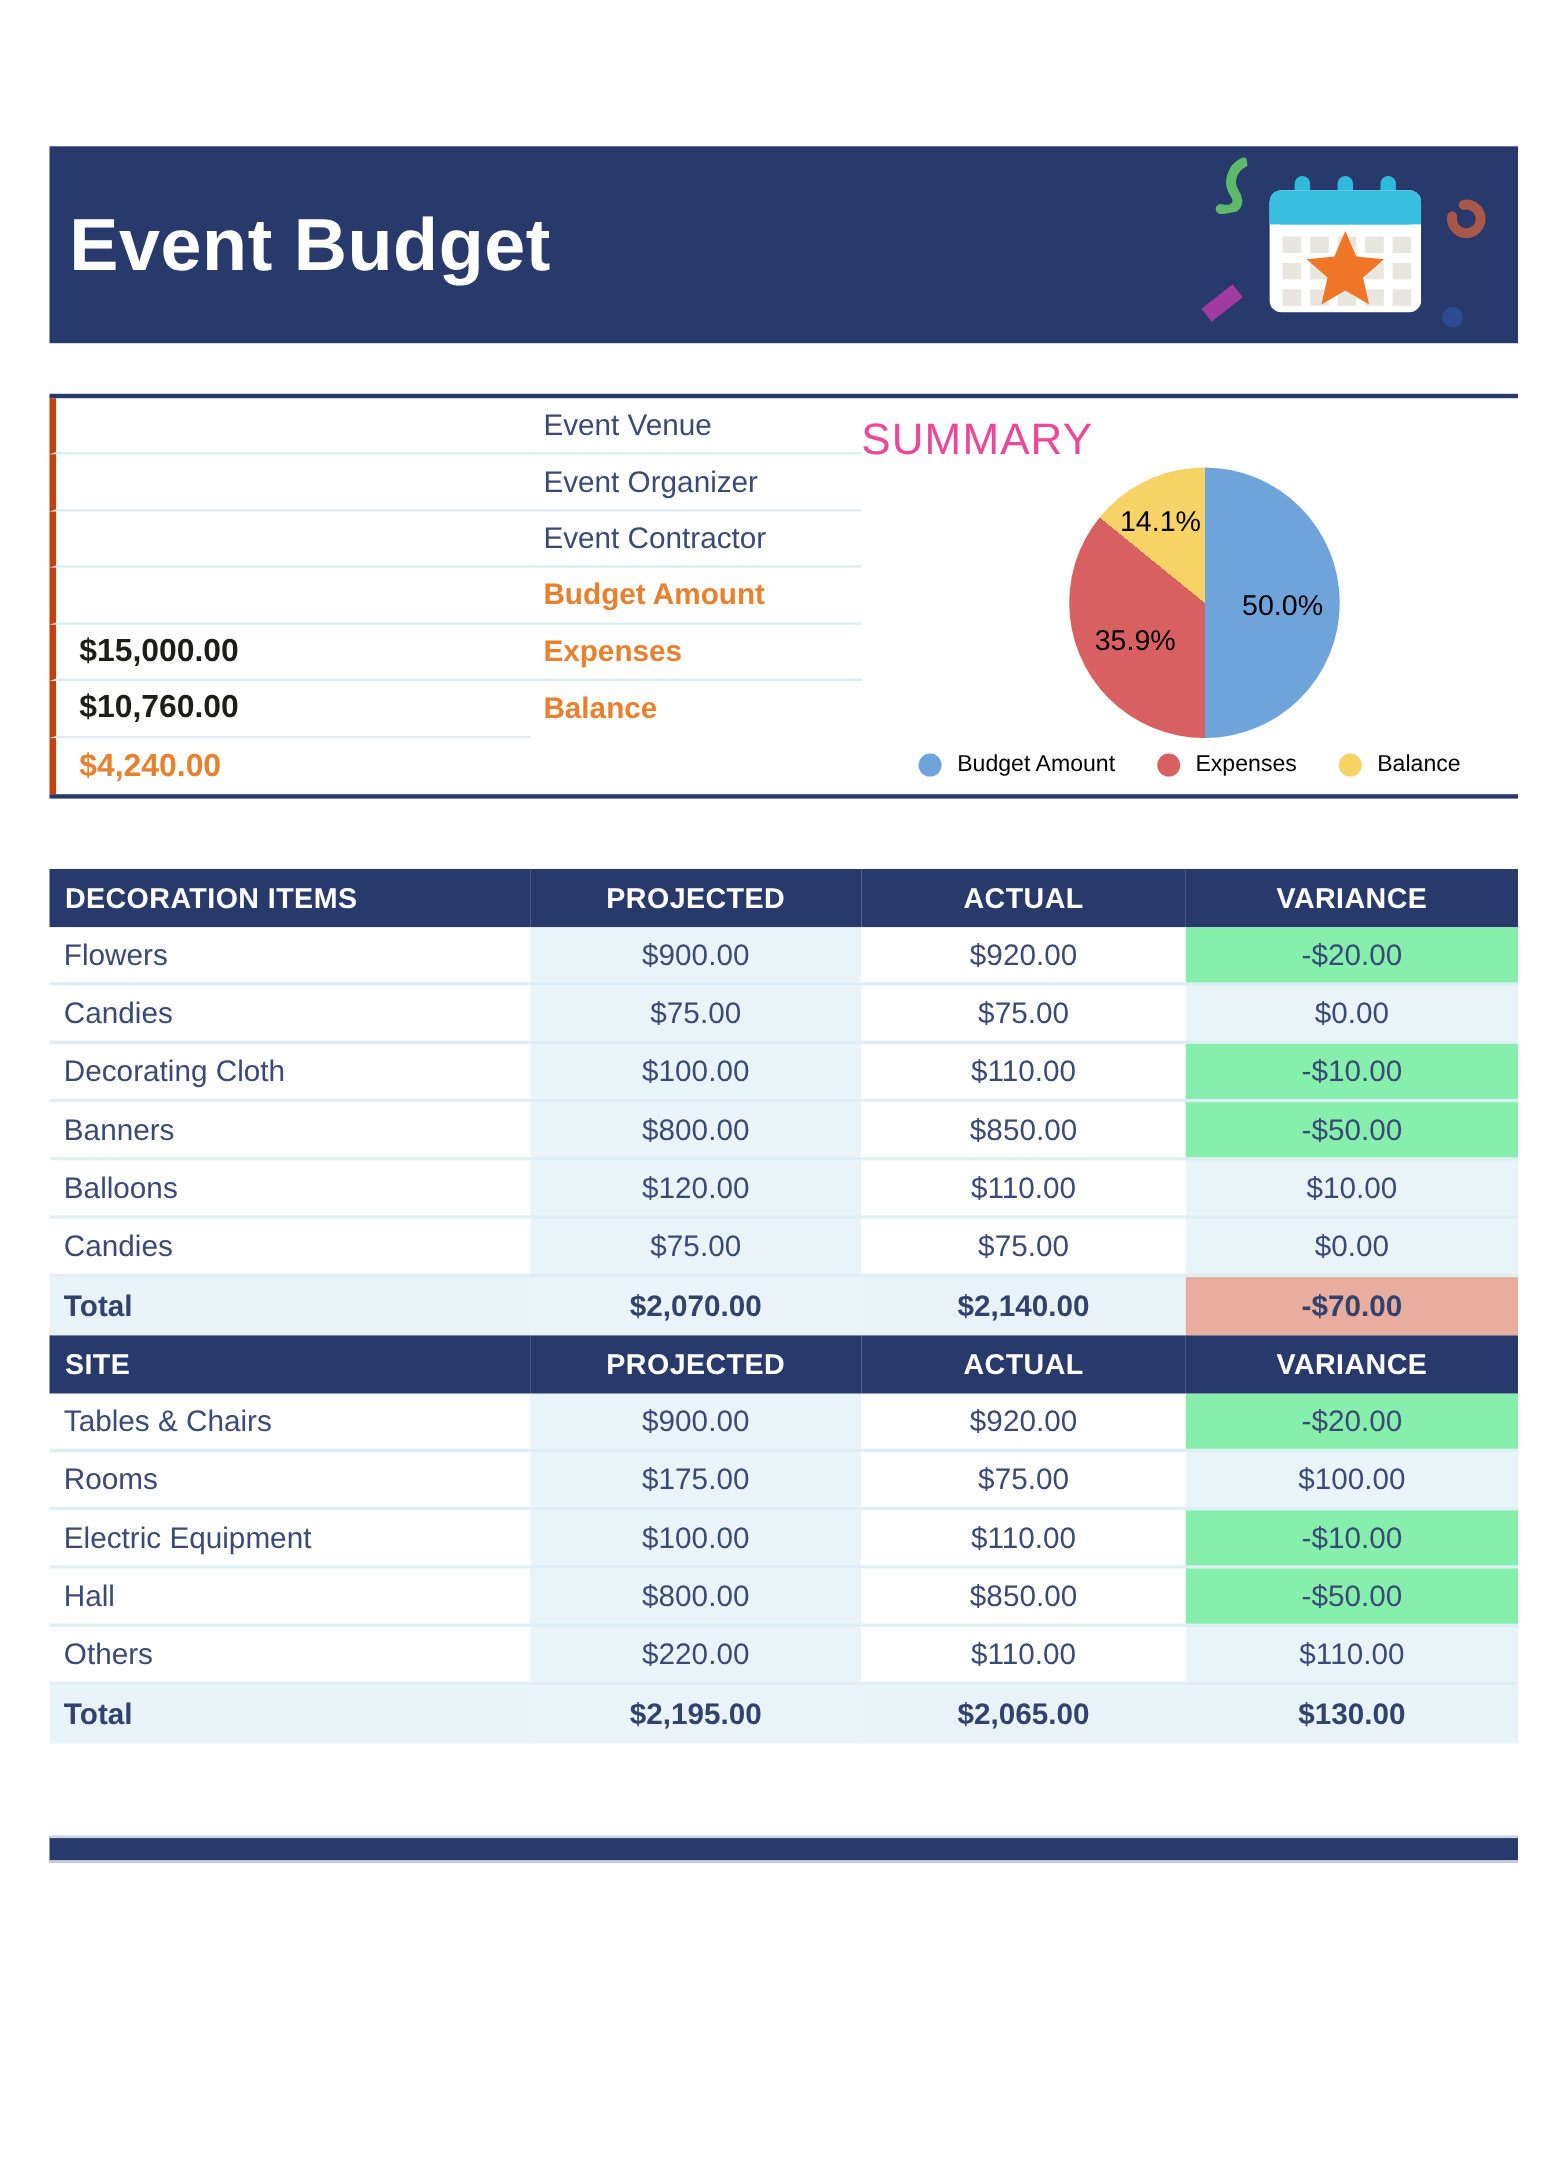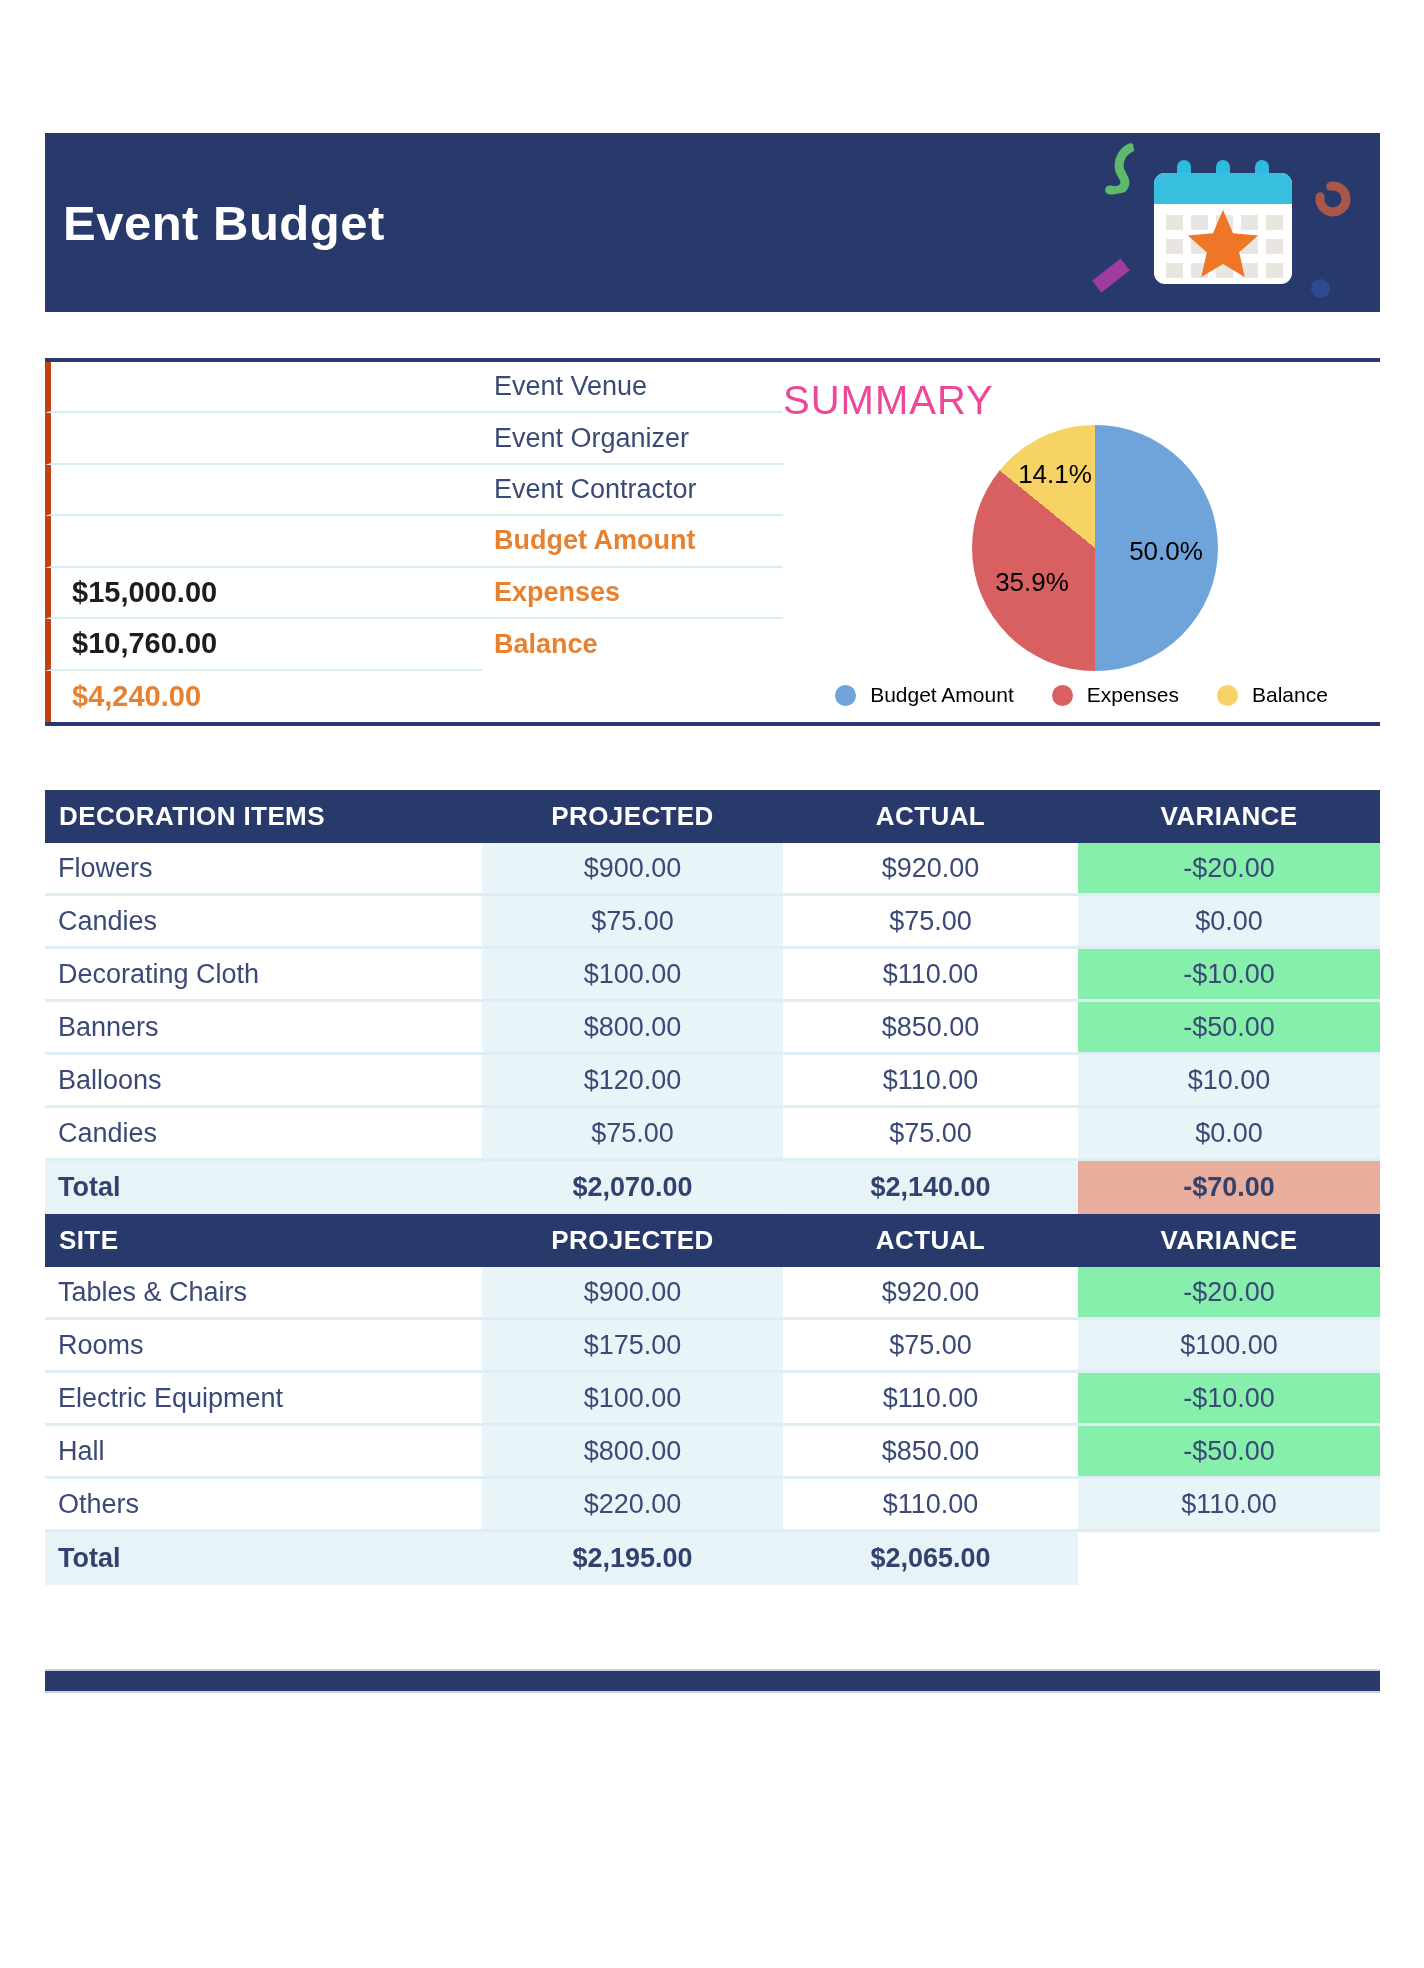--- a/index.html
+++ b/index.html
@@ -8,21 +8,21 @@
     font-family:"Liberation Sans",sans-serif;overflow:hidden;
   }
   .page{position:absolute;inset:0;}
 
   
   .banner{
     position:absolute;left:45px;top:133px;width:1335px;height:179px;
     background:#273a6b;display:flex;align-items:center;
   }
   .banner h1{
-    margin:0;padding-left:18px;color:#ffffff;font-size:49px;font-weight:800;
+    margin:0;padding-left:18px;color:#ffffff;font-size:67px;font-weight:800;
     letter-spacing:.5px;
   }
   .banner-art{position:absolute;inset:0;pointer-events:none;}
   .art{position:absolute;}
   .confetti-ribbon{
     left:1048px;top:135px;width:36px;height:15px;background:#a23ba0;
     transform:rotate(-38deg);
   }
   .confetti-dot{
     left:1266px;top:146px;width:19px;height:19px;border-radius:50%;background:#2d4b93;
@@ -231,18 +231,19 @@
         <div class="cell c-proj center rowsep">$800.00</div>
         <div class="cell c-act center rowsep">$850.00</div>
         <div class="cell c-var center neg rowsep">-$50.00</div>
         <div class="cell c-item rowsep">Others</div>
         <div class="cell c-proj center rowsep">$220.00</div>
         <div class="cell c-act center rowsep">$110.00</div>
         <div class="cell c-var center rowsep">$110.00</div>
         <div class="cell c-item total">Total</div>
         <div class="cell c-proj center total">$2,195.00</div>
         <div class="cell c-act center total">$2,065.00</div>
+        <div class="cell c-var center total">$130.00</div>
       </div>
     </section>
 
   <div class="bottom-bar"></div>
 
 </div>
 
 </body></html>

